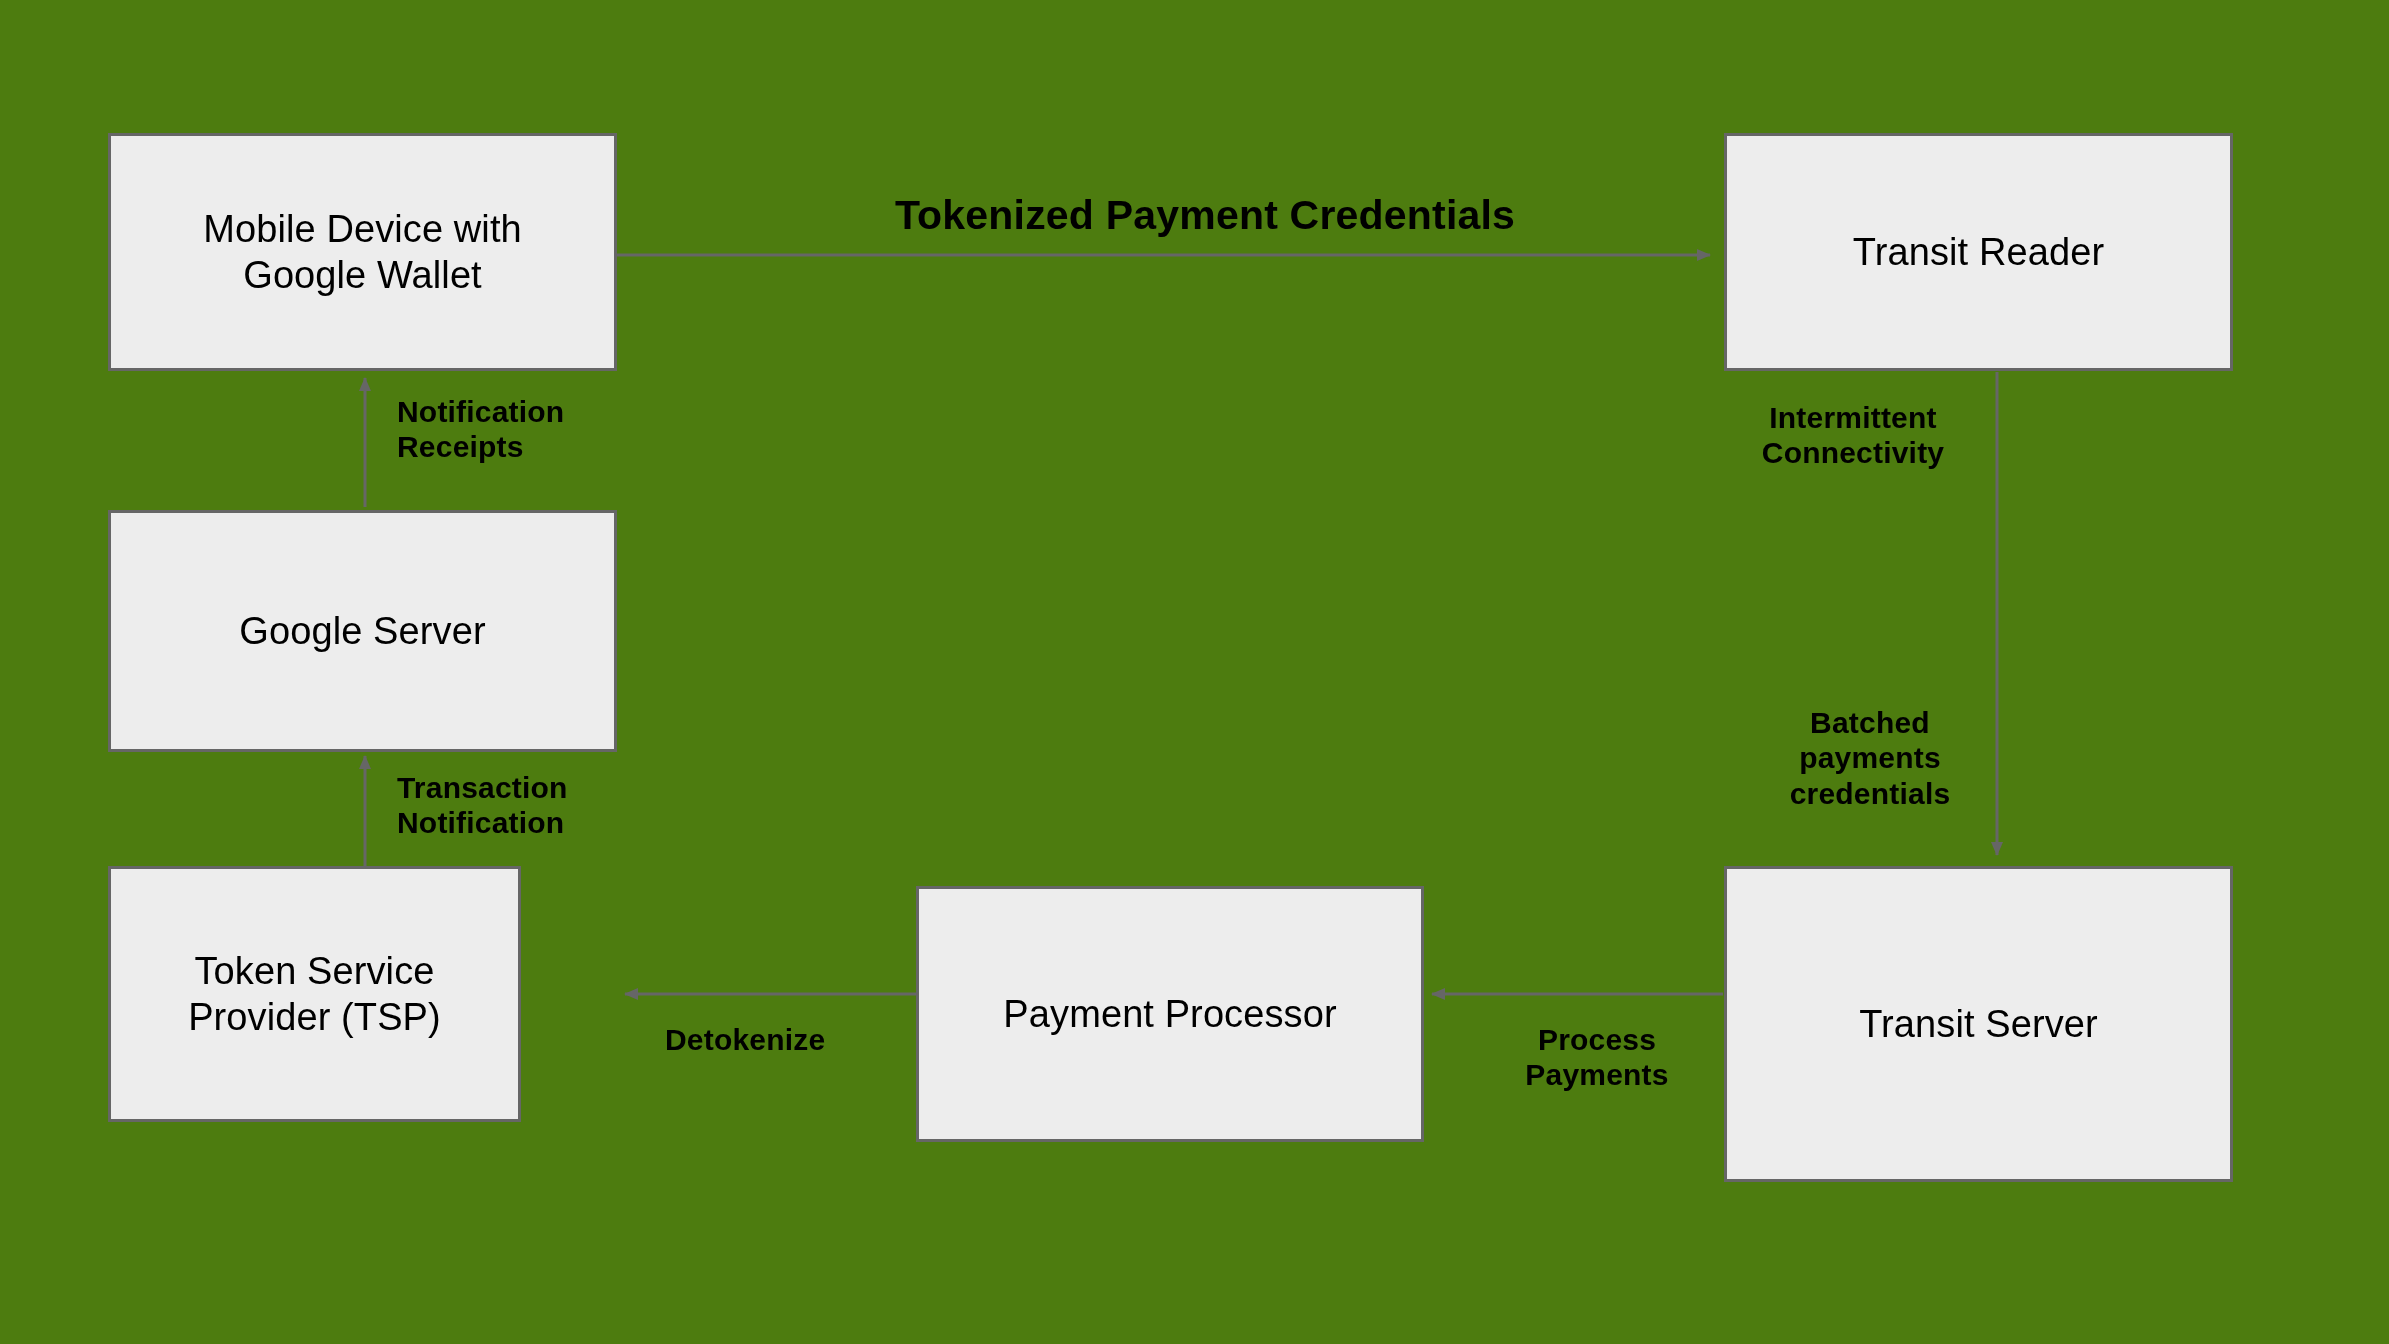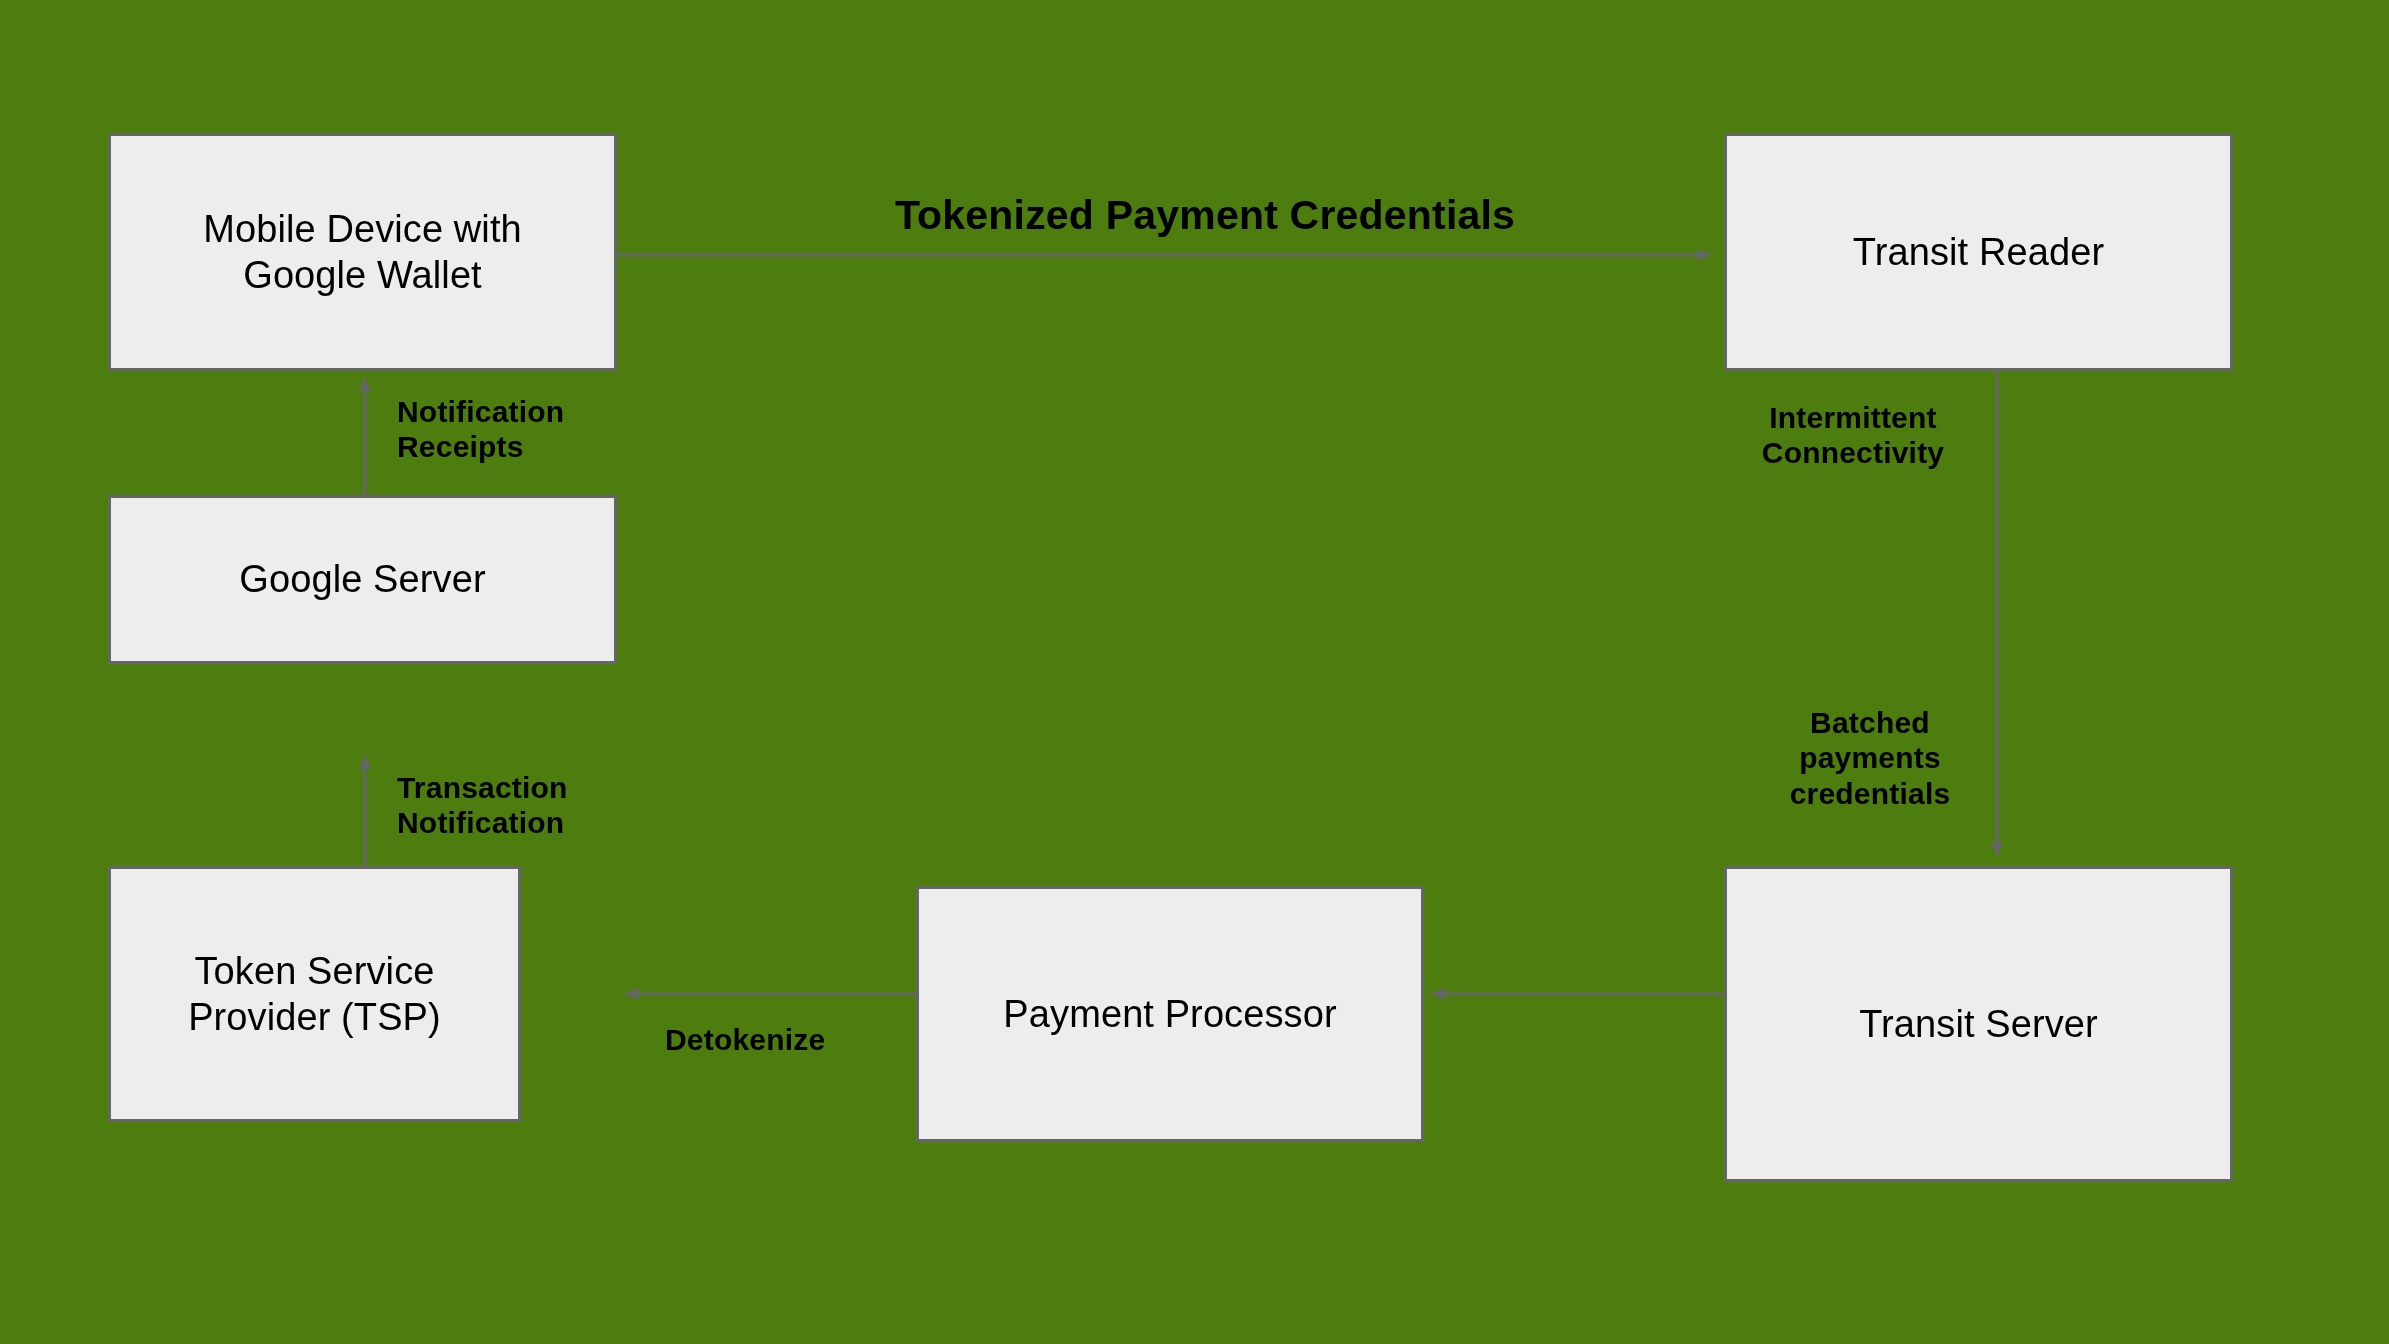--- a/index.html
+++ b/index.html
@@ -97,21 +97,21 @@
 
   <div class="node" style="left:108px; top:133px; width:509px; height:238px;">
     <span class="node-label">Mobile Device with
 Google Wallet</span>
   </div>
 
   <div class="node" style="left:1724px; top:133px; width:509px; height:238px;text-align:center;">
     <span class="node-label">Transit Reader</span>
   </div>
 
-  <div class="node" style="left:108px; top:495px; width:509px; height:169px;">
+  <div class="node" style="left:108px; top:510px; width:509px; height:242px;">
     <span class="node-label">Google Server</span>
   </div>
 
   <div class="node" style="left:1724px; top:866px; width:509px; height:316px;">
     <span class="node-label">Transit Server</span>
   </div>
 
   <div class="node" style="left:108px; top:866px; width:413px; height:256px;">
     <span class="node-label">Token Service
 Provider (TSP)</span>
@@ -123,20 +123,22 @@
 
   <div class="edge-label el-center" style="left:1205px; top:185px; font-size:41px;margin-top:6px;">Tokenized Payment Credentials</div>
 
   <div class="edge-label el-left" style="left:1728px; top:400px; width:250px; text-align:center;">Intermittent
 Connectivity</div>
 
   <div class="edge-label el-left" style="left:1762px; top:705px; width:216px; text-align:center;">Batched
 payments
 credentials</div>
 
+  <div class="edge-label el-left" style="left:1487px; top:1022px; width:220px; text-align:center;">Process
+Payments</div>
 
   <div class="edge-label el-left" style="left:665px; top:1022px; width:230px; text-align:left;">Detokenize</div>
 
   <div class="edge-label el-left" style="left:397px; top:770px; width:240px; text-align:left;">Transaction
 Notification</div>
 
   <div class="edge-label el-left" style="left:397px; top:394px; width:240px; text-align:left;">Notification
 Receipts</div>
 
 </div>

